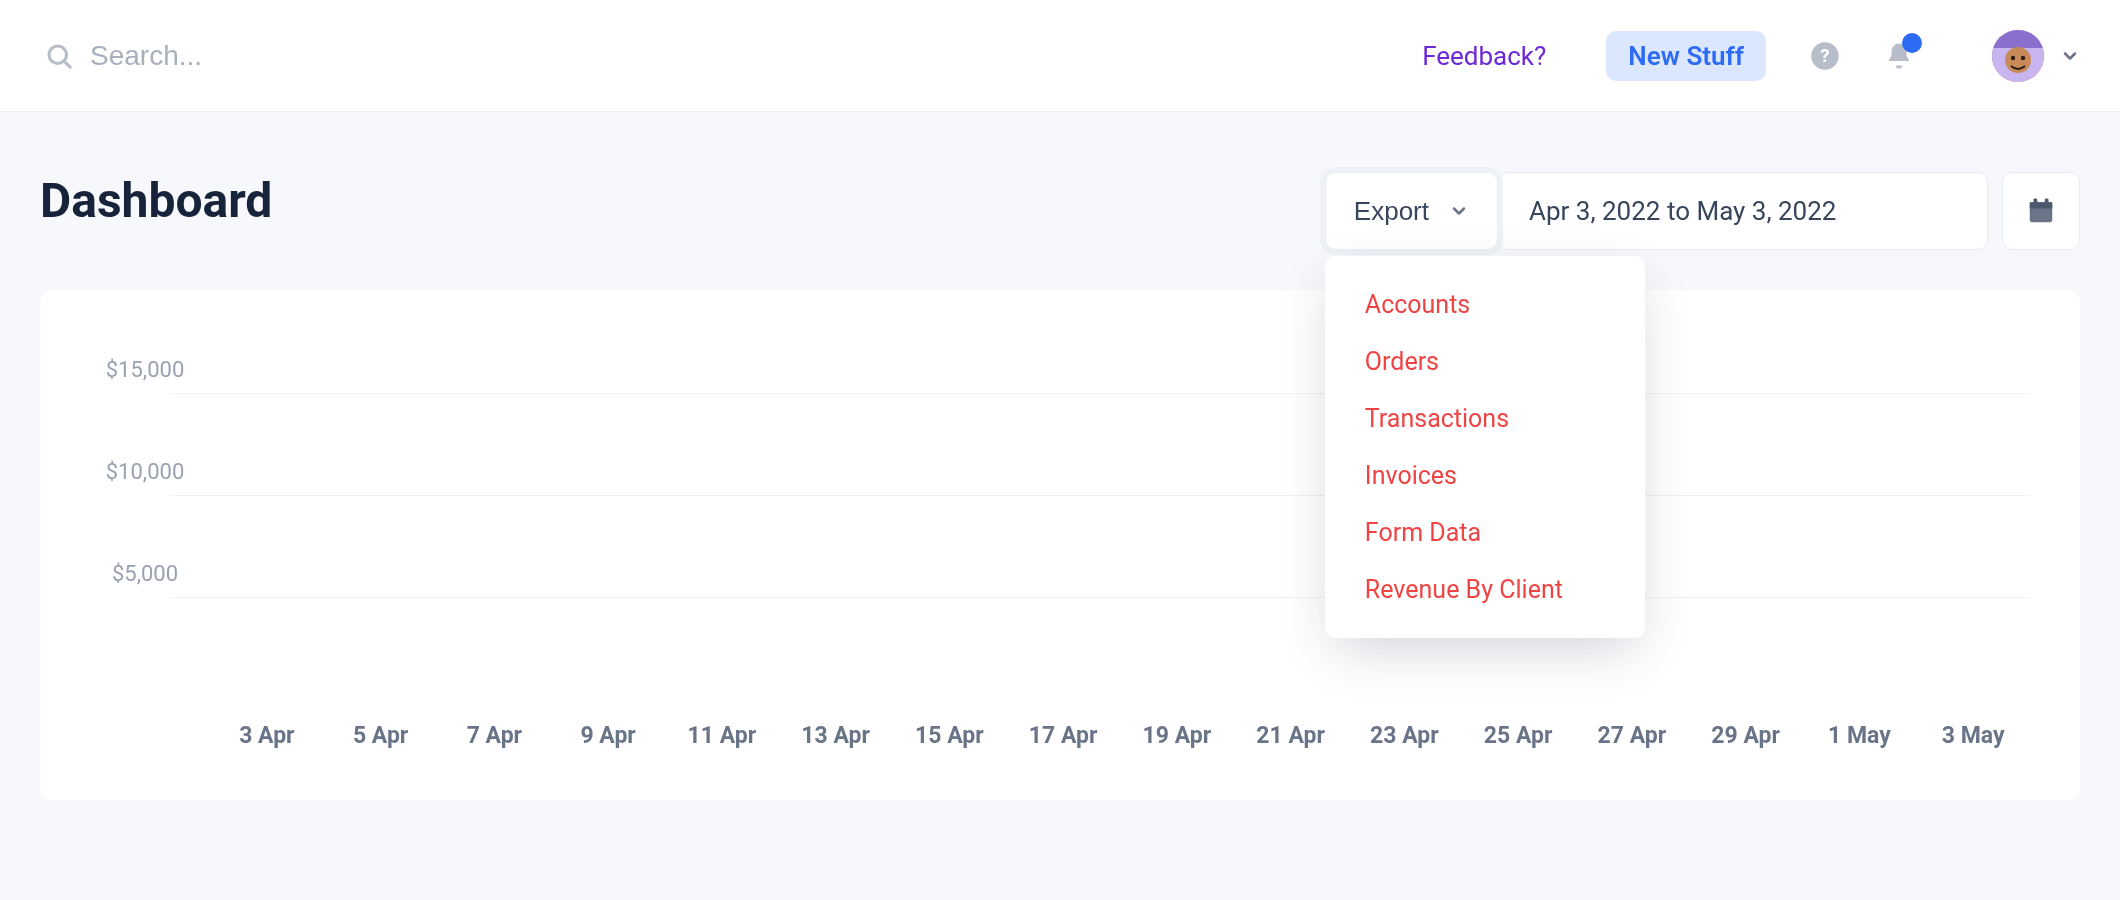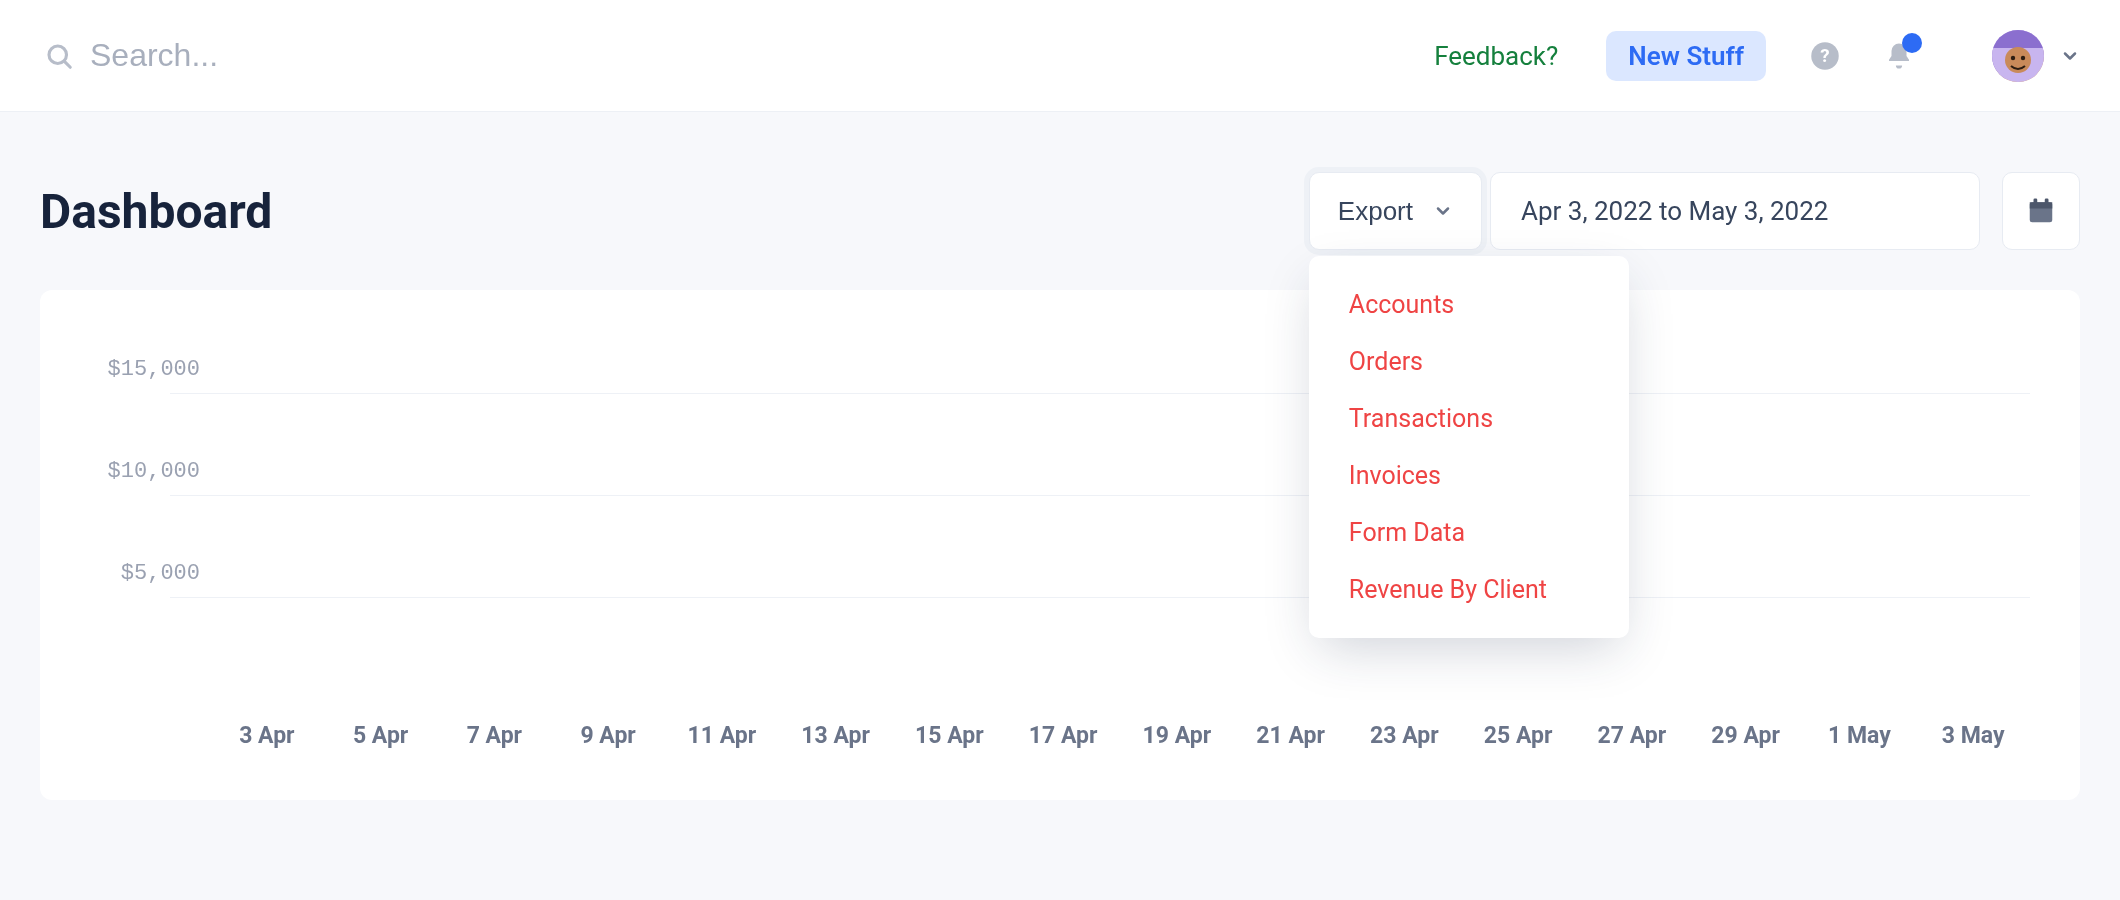--- a/index.html
+++ b/index.html
@@ -24,33 +24,33 @@
   .search-wrap {
     display: flex;
     align-items: center;
     gap: 16px;
     flex: 0 0 auto;
   }
   .search-icon svg { width: 30px; height: 30px; display:block; }
   .search-input {
     border: none;
     outline: none;
-    font-size: 32px;
+    font-size: 28px;
     color: #1c2b41;
     background: transparent;
     width: 300px;
   }
   .search-input::placeholder { color: #a8afbd; }
 
   .topbar-spacer { flex: 1; }
 
   .feedback-link {
     font-size: 26px;
-    color: #15803d;
-    margin-right: 48px;
+    color: #6d28d9;
+    margin-right: 60px;
     cursor: pointer;
   }
 
   .new-stuff {
     background: #dbe7ff;
     color: #2d6bf4;
     font-size: 26px;
     font-weight: 600;
     padding: 10px 22px;
     border-radius: 10px;
@@ -94,23 +94,21 @@
     background: linear-gradient(160deg, #c8b5ef 0%, #7e5fc1 50%, #d99c6a 80%);
     overflow: hidden;
     position: relative;
   }
   .avatar svg { width: 100%; height: 100%; display:block; }
   .avatar-caret svg { width: 20px; height: 20px; display:block; }
 
   
   .page-header {
     display: flex;
-    align-items: center;
     padding: 60px 40px 40px 40px;
-    gap: 8px;
   }
   .page-title {
     font-size: 48px;
     font-weight: 700;
     color: #17233b;
   }
   .page-header-spacer { flex: 1; }
 
   .btn {
     background: #ffffff;
@@ -202,22 +200,21 @@
     right: 0;
     border-top: 1px solid #eef1f6;
   }
   .ylabel {
     position: absolute;
     left: -120px;
     width: 110px;
     transform: translateY(-50%);
     font-size: 22px;
     color: #9aa1b1;
-    text-align: right;
-    font-family: Liberation Mono, monospace;
+    text-align: center;
   }
   .bars {
     position: absolute;
     left: 0;
     right: 0;
     bottom: 0;
     top: 0;
     display: flex;
     align-items: flex-end;
     gap: 14px;

